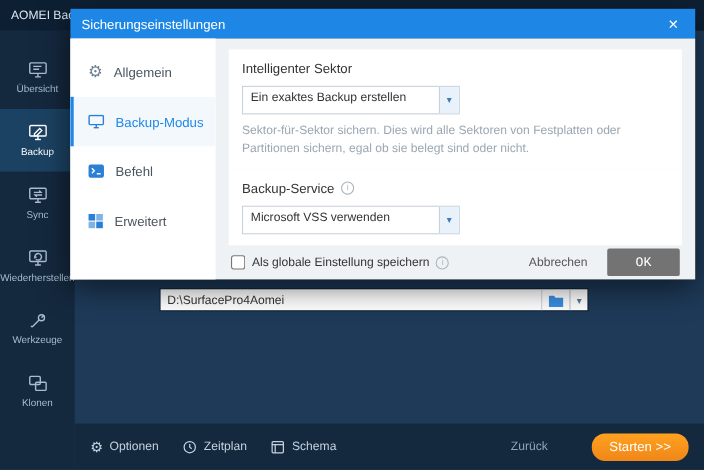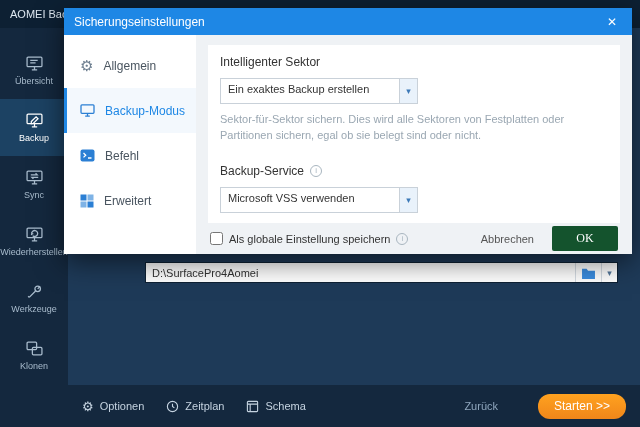--- a/index.html
+++ b/index.html
@@ -14,21 +14,21 @@
     background:#0D2033; display:flex; align-items:center; padding-left:10px; }
   .app-title { color:#DDE7F0; font-size:11px; }
   .sidebar { position:absolute; left:0; top:28px; bottom:0; width:68px;
     background:#14283E; display:flex; flex-direction:column; padding-top:14px; }
   .side-item { height:57px; display:flex; flex-direction:column; align-items:center;
     justify-content:center; gap:5px; color:#A9BCCD; cursor:pointer; }
   .side-item.active { background:#1C4263; color:#FFFFFF; }
   .side-item .lbl { font-size:9px; white-space:nowrap; }
   .side-item svg { display:block; }
   .main { position:absolute; left:68px; top:28px; right:0; bottom:0; background:#1E3A58; }
-  .path-row { position:absolute; left:77px; top:234px; width:473px; height:21px;
+  .path-row { position:absolute; left:77px; top:234px; width:390px; height:21px;
     display:flex; border:1px solid #0E2133; }
   .path-input { flex:1; border:none; outline:none; background:#FFFFFF;
     font-size:11px; color:#333; padding:0 6px; }
   .folder-btn { width:26px; background:#FFFFFF; border-left:1px solid #D5DCE3;
     display:flex; align-items:center; justify-content:center; cursor:pointer; }
   .path-arrow { width:16px; background:#FFFFFF; border-left:1px solid #D5DCE3;
     display:flex; align-items:center; justify-content:center; color:#55789B;
     font-size:9px; cursor:pointer; }
   .bottombar { position:absolute; left:0; right:0; bottom:0; height:42px;
     background:#14283E; display:flex; align-items:center; padding:0 14px; gap:22px; }
@@ -69,21 +69,21 @@
   .desc { margin-top:8px; font-size:11px; color:#9AA7B2; line-height:1.45; }
   .info { display:inline-flex; width:12px; height:12px; border-radius:50%;
     border:1px solid #A9B6C0; color:#A9B6C0; font-size:8px; align-items:center;
     justify-content:center; margin-left:6px; flex:0 0 auto; font-style:normal; }
   .dialog-footer { min-height:32px; display:flex; align-items:center;
     margin-top:auto; padding:16px 2px; }
   .cb { width:13px; height:13px; margin:0 6px 0 0; accent-color:#1E87E5; cursor:pointer; }
   .cb-label { font-size:11px; color:#333; }
   .cancel { margin-left:auto; font-size:11px; color:#555; cursor:pointer; }
   .ok-btn { margin-left:18px; width:66px; height:25px; border:none; border-radius:2px;
-    background:#14532d; color:#fff; font-size:12px; cursor:pointer; font-family:Liberation Serif, serif; }
+    background:#737373; color:#fff; font-size:12px; cursor:pointer; font-family:Liberation Mono, monospace; }
 </style>
 </head>
 <body>
 
 <div class="topbar">
   <span class="app-title">AOMEI Backup</span>
 </div>
 
 <div class="sidebar">
   <div class="side-item">

